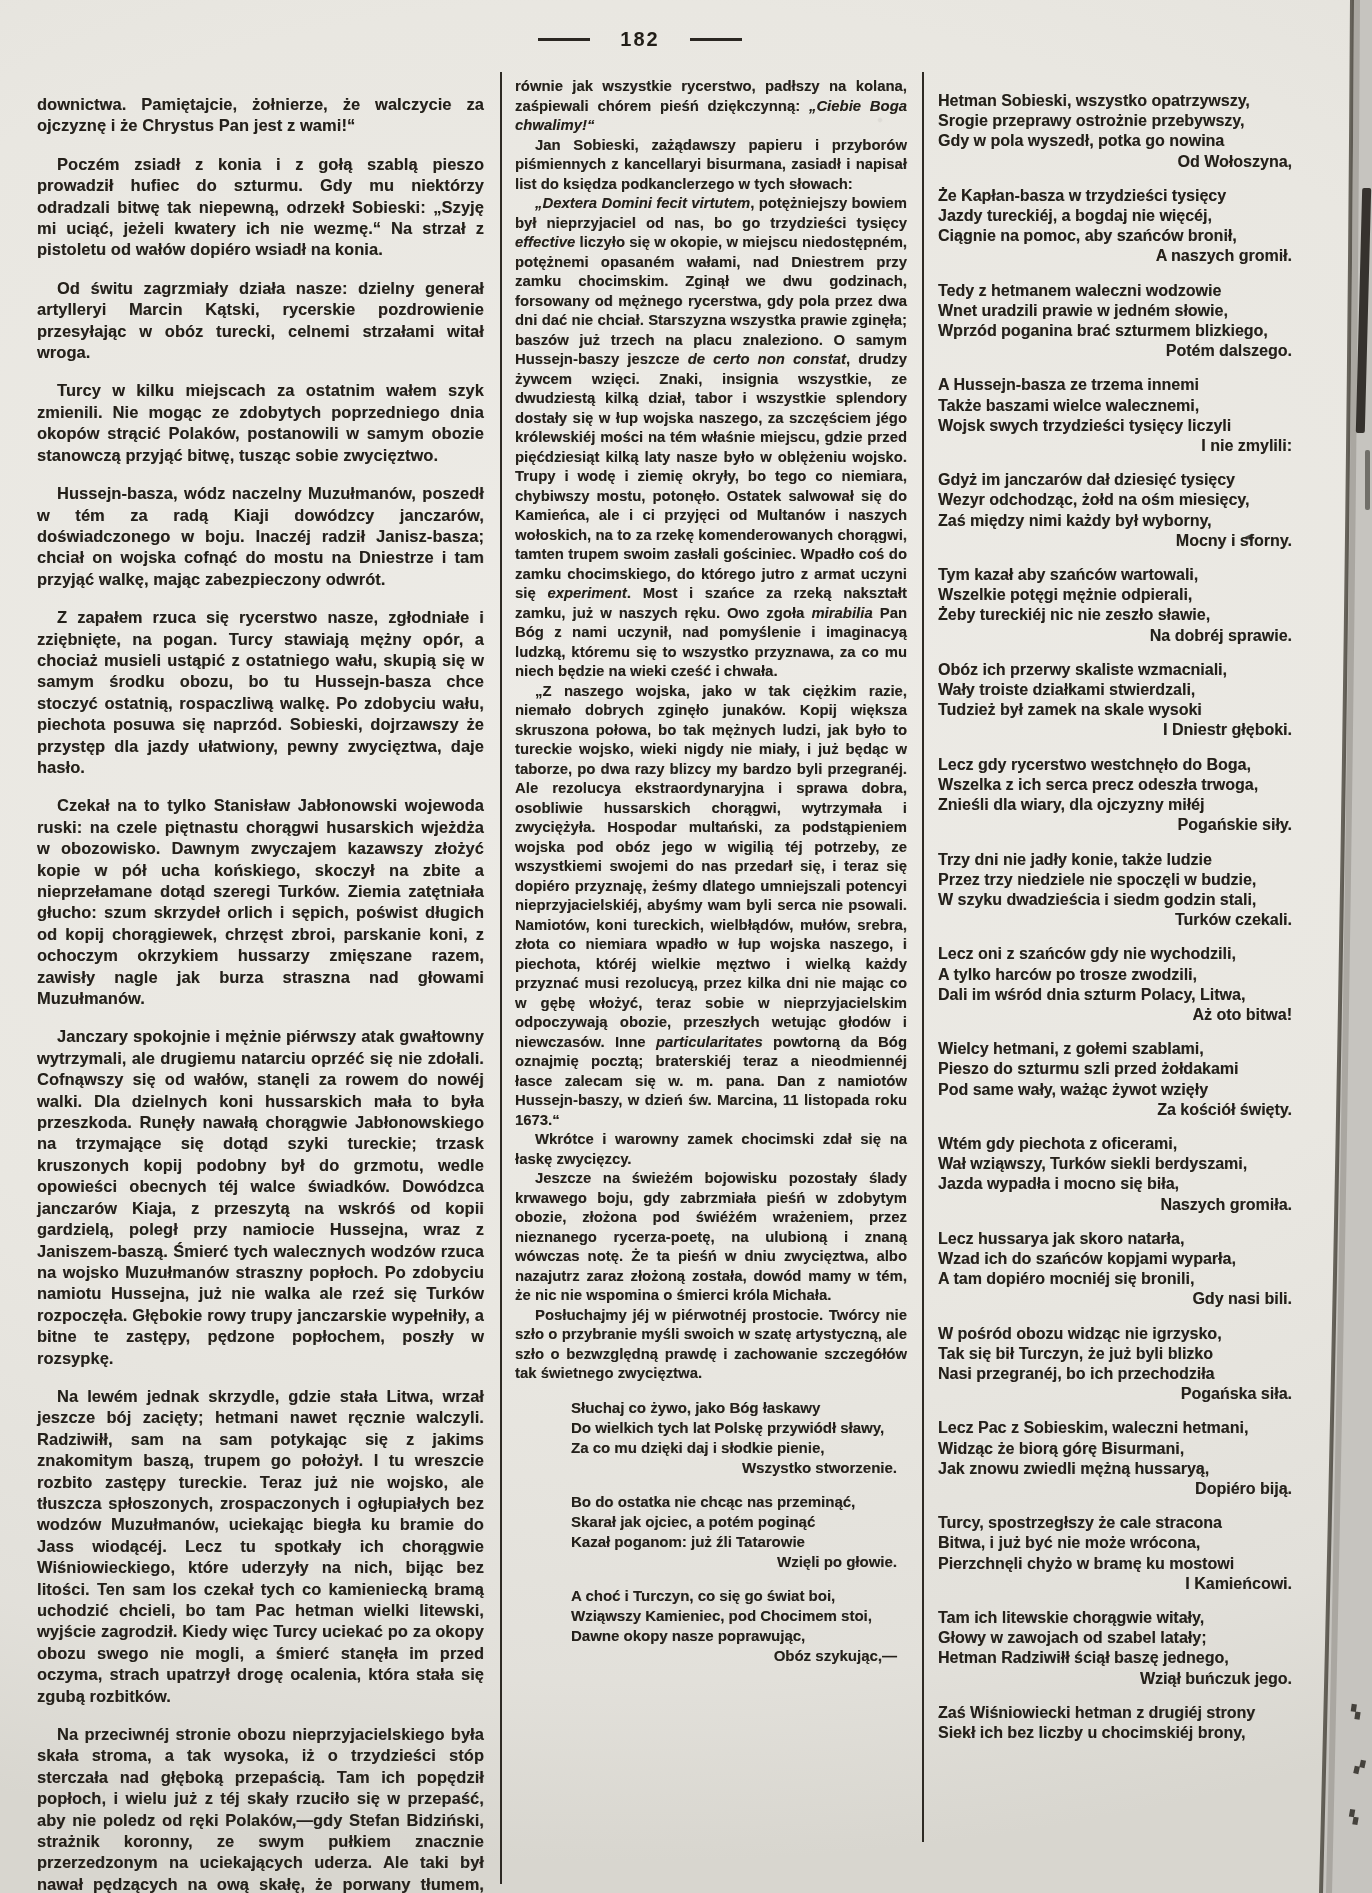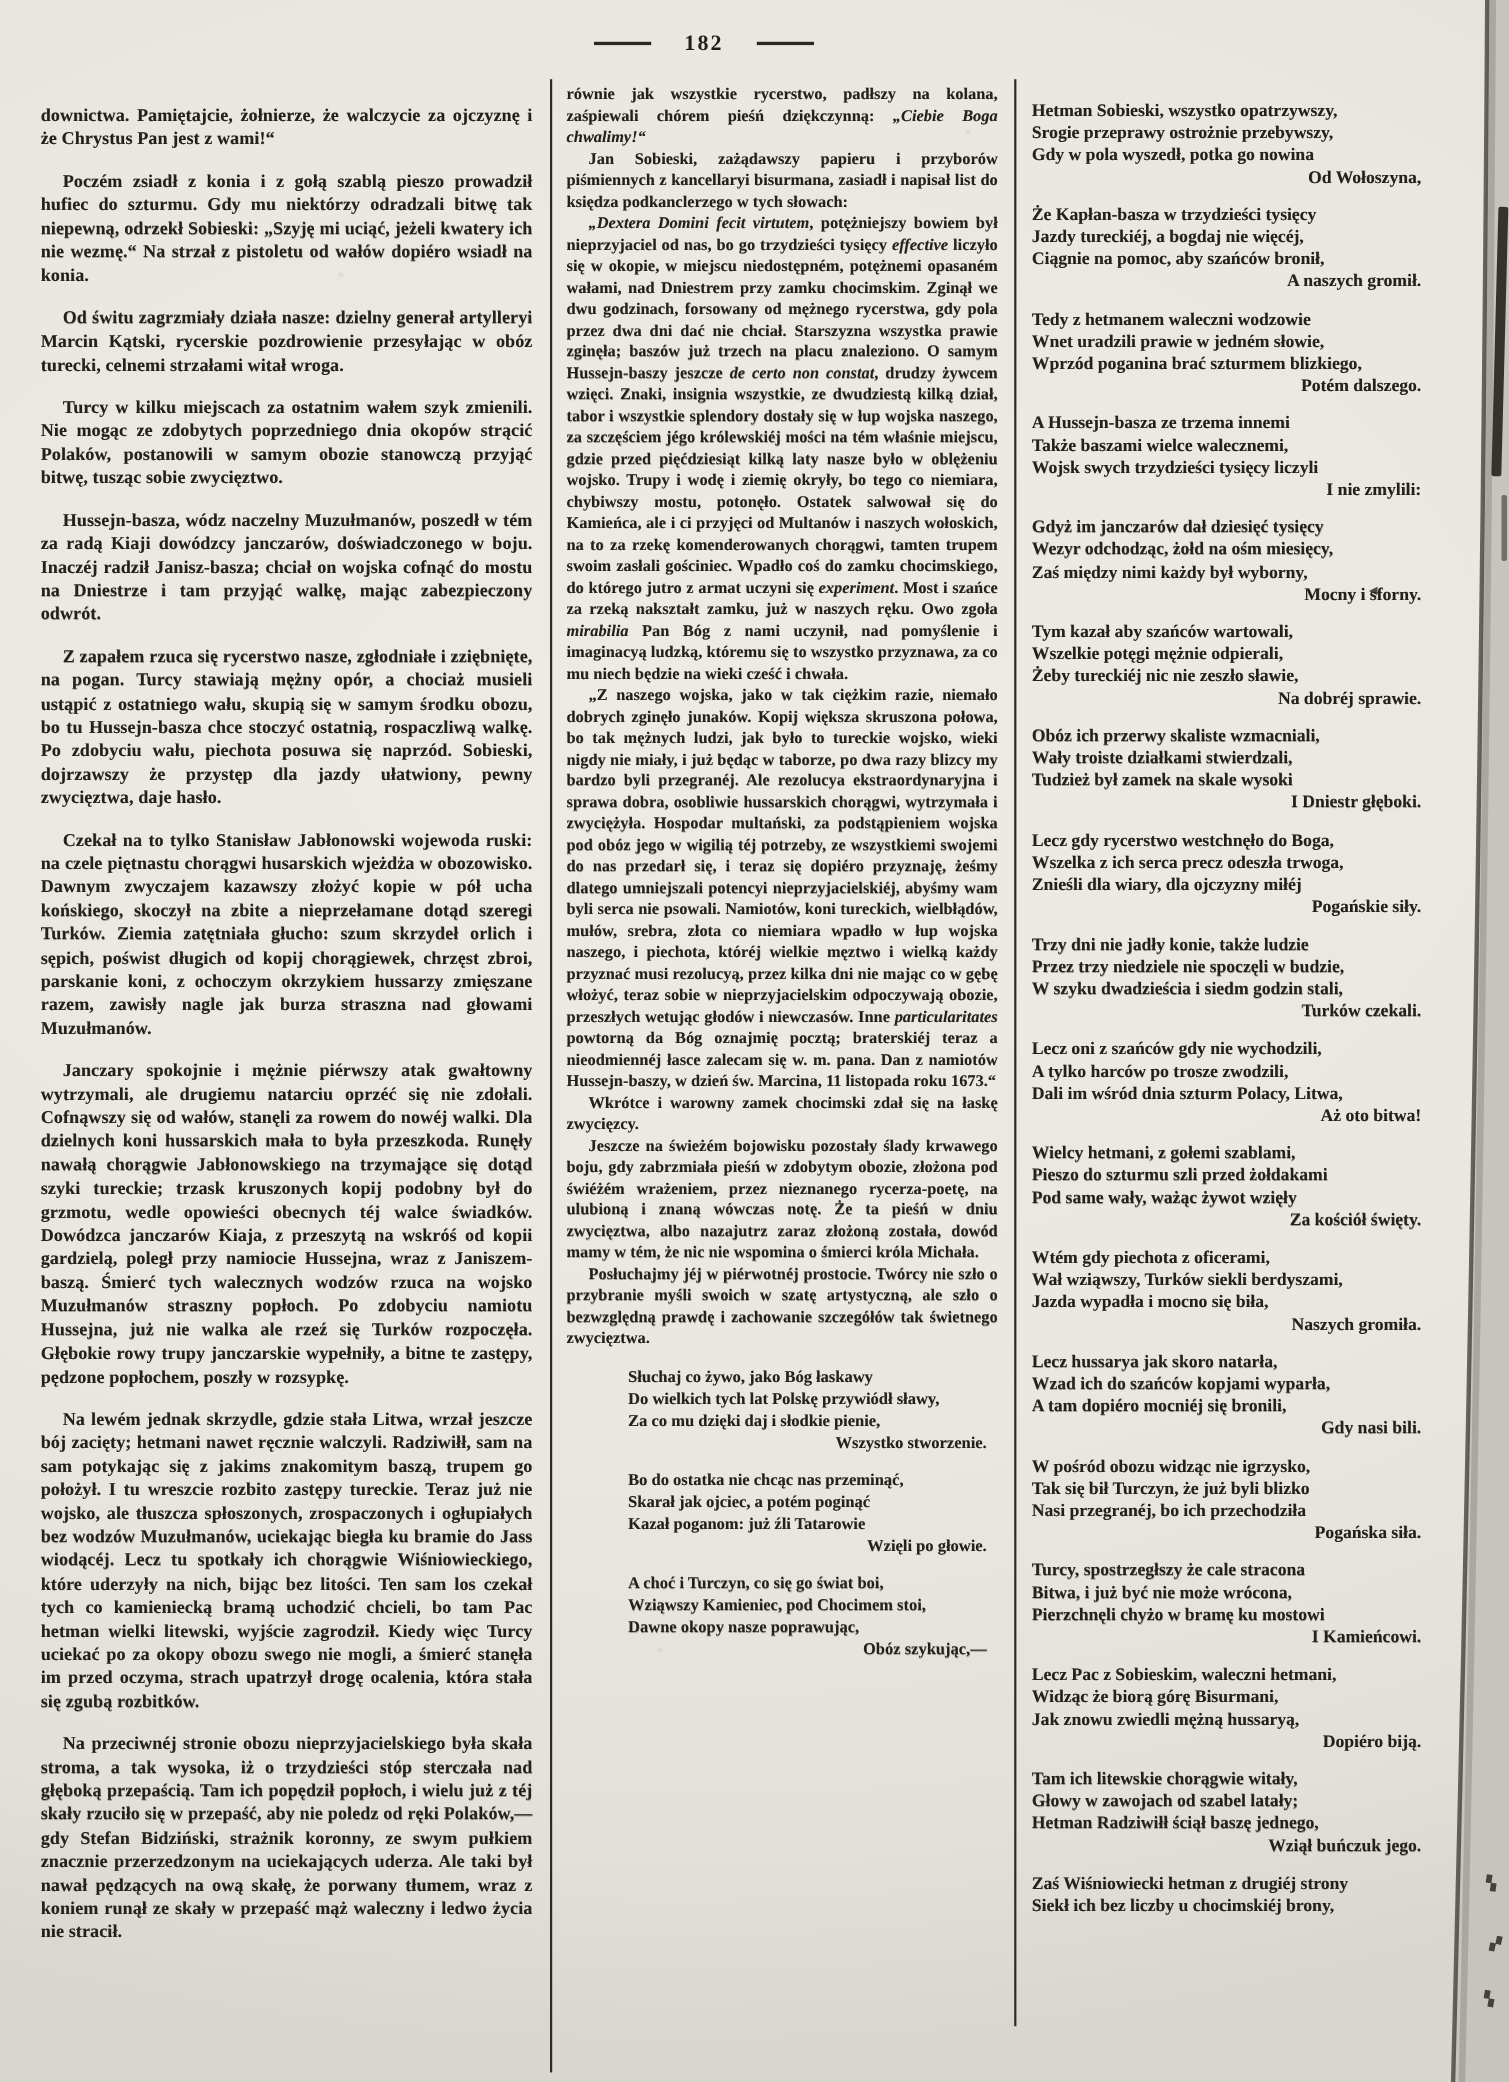--- a/index.html
+++ b/index.html
@@ -2,21 +2,21 @@
 <html><head>
 <meta charset="utf-8">
 <style>
   html,body{margin:0;padding:0;background:#b7b5b0;}
   .page{
     position:relative;
     width:1372px;height:1893px;
     margin:0 auto;
     overflow:hidden;
     color:#24201a;
-    font-family:Liberation Serif, serif;
+    font-family:Liberation Sans, sans-serif;
     background:
       radial-gradient(circle at 310px 250px, rgba(0,0,0,0.045) 0 2px, rgba(0,0,0,0) 3px),
       radial-gradient(circle at 880px 120px, rgba(0,0,0,0.05) 0 1.5px, rgba(0,0,0,0) 3px),
       radial-gradient(circle at 1080px 700px, rgba(0,0,0,0.05) 0 1.5px, rgba(0,0,0,0) 3px),
       radial-gradient(circle at 600px 1500px, rgba(0,0,0,0.04) 0 2px, rgba(0,0,0,0) 3px),
       radial-gradient(circle at 160px 1100px, rgba(0,0,0,0.04) 0 1.5px, rgba(0,0,0,0) 3px),
       radial-gradient(1800px 1200px at 45% 35%, #edebe6 0%, #e9e7e1 55%, #e2e0da 85%, #d8d6cf 100%),
       linear-gradient(90deg,#dcdad4 0%, #e9e7e1 6%, #e9e7e1 92%, #cfcdc7 100%);
   }
   
@@ -211,30 +211,30 @@
           <div class="vline">A tam dopiéro mocniéj się bronili,</div>
           <div class="vline vlast">Gdy nasi bili.</div>
         </div>
         <div class="stanza">
           <div class="vline">W pośród obozu widząc nie igrzysko,</div>
           <div class="vline">Tak się bił Turczyn, że już byli blizko</div>
           <div class="vline">Nasi przegranéj, bo ich przechodziła</div>
           <div class="vline vlast">Pogańska siła.</div>
         </div>
         <div class="stanza">
+          <div class="vline">Lecz Pac z Sobieskim, waleczni hetmani,</div>
+          <div class="vline">Widząc że biorą górę Bisurmani,</div>
+          <div class="vline">Jak znowu zwiedli mężną hussaryą,</div>
+          <div class="vline vlast">Dopiéro biją.</div>
+        </div>
+        <div class="stanza">
           <div class="vline">Turcy, spostrzegłszy że cale stracona</div>
           <div class="vline">Bitwa, i już być nie może wrócona,</div>
           <div class="vline">Pierzchnęli chyżo w bramę ku mostowi</div>
           <div class="vline vlast">I Kamieńcowi.</div>
-        </div>
-        <div class="stanza">
-          <div class="vline">Lecz Pac z Sobieskim, waleczni hetmani,</div>
-          <div class="vline">Widząc że biorą górę Bisurmani,</div>
-          <div class="vline">Jak znowu zwiedli mężną hussaryą,</div>
-          <div class="vline vlast">Dopiéro biją.</div>
         </div>
         <div class="stanza">
           <div class="vline">Tam ich litewskie chorągwie witały,</div>
           <div class="vline">Głowy w zawojach od szabel latały;</div>
           <div class="vline">Hetman Radziwiłł ściął baszę jednego,</div>
           <div class="vline vlast">Wziął buńczuk jego.</div>
         </div>
         <div class="stanza">
           <div class="vline">Zaś Wiśniowiecki hetman z drugiéj strony</div>
           <div class="vline">Siekł ich bez liczby u chocimskiéj brony,</div>

